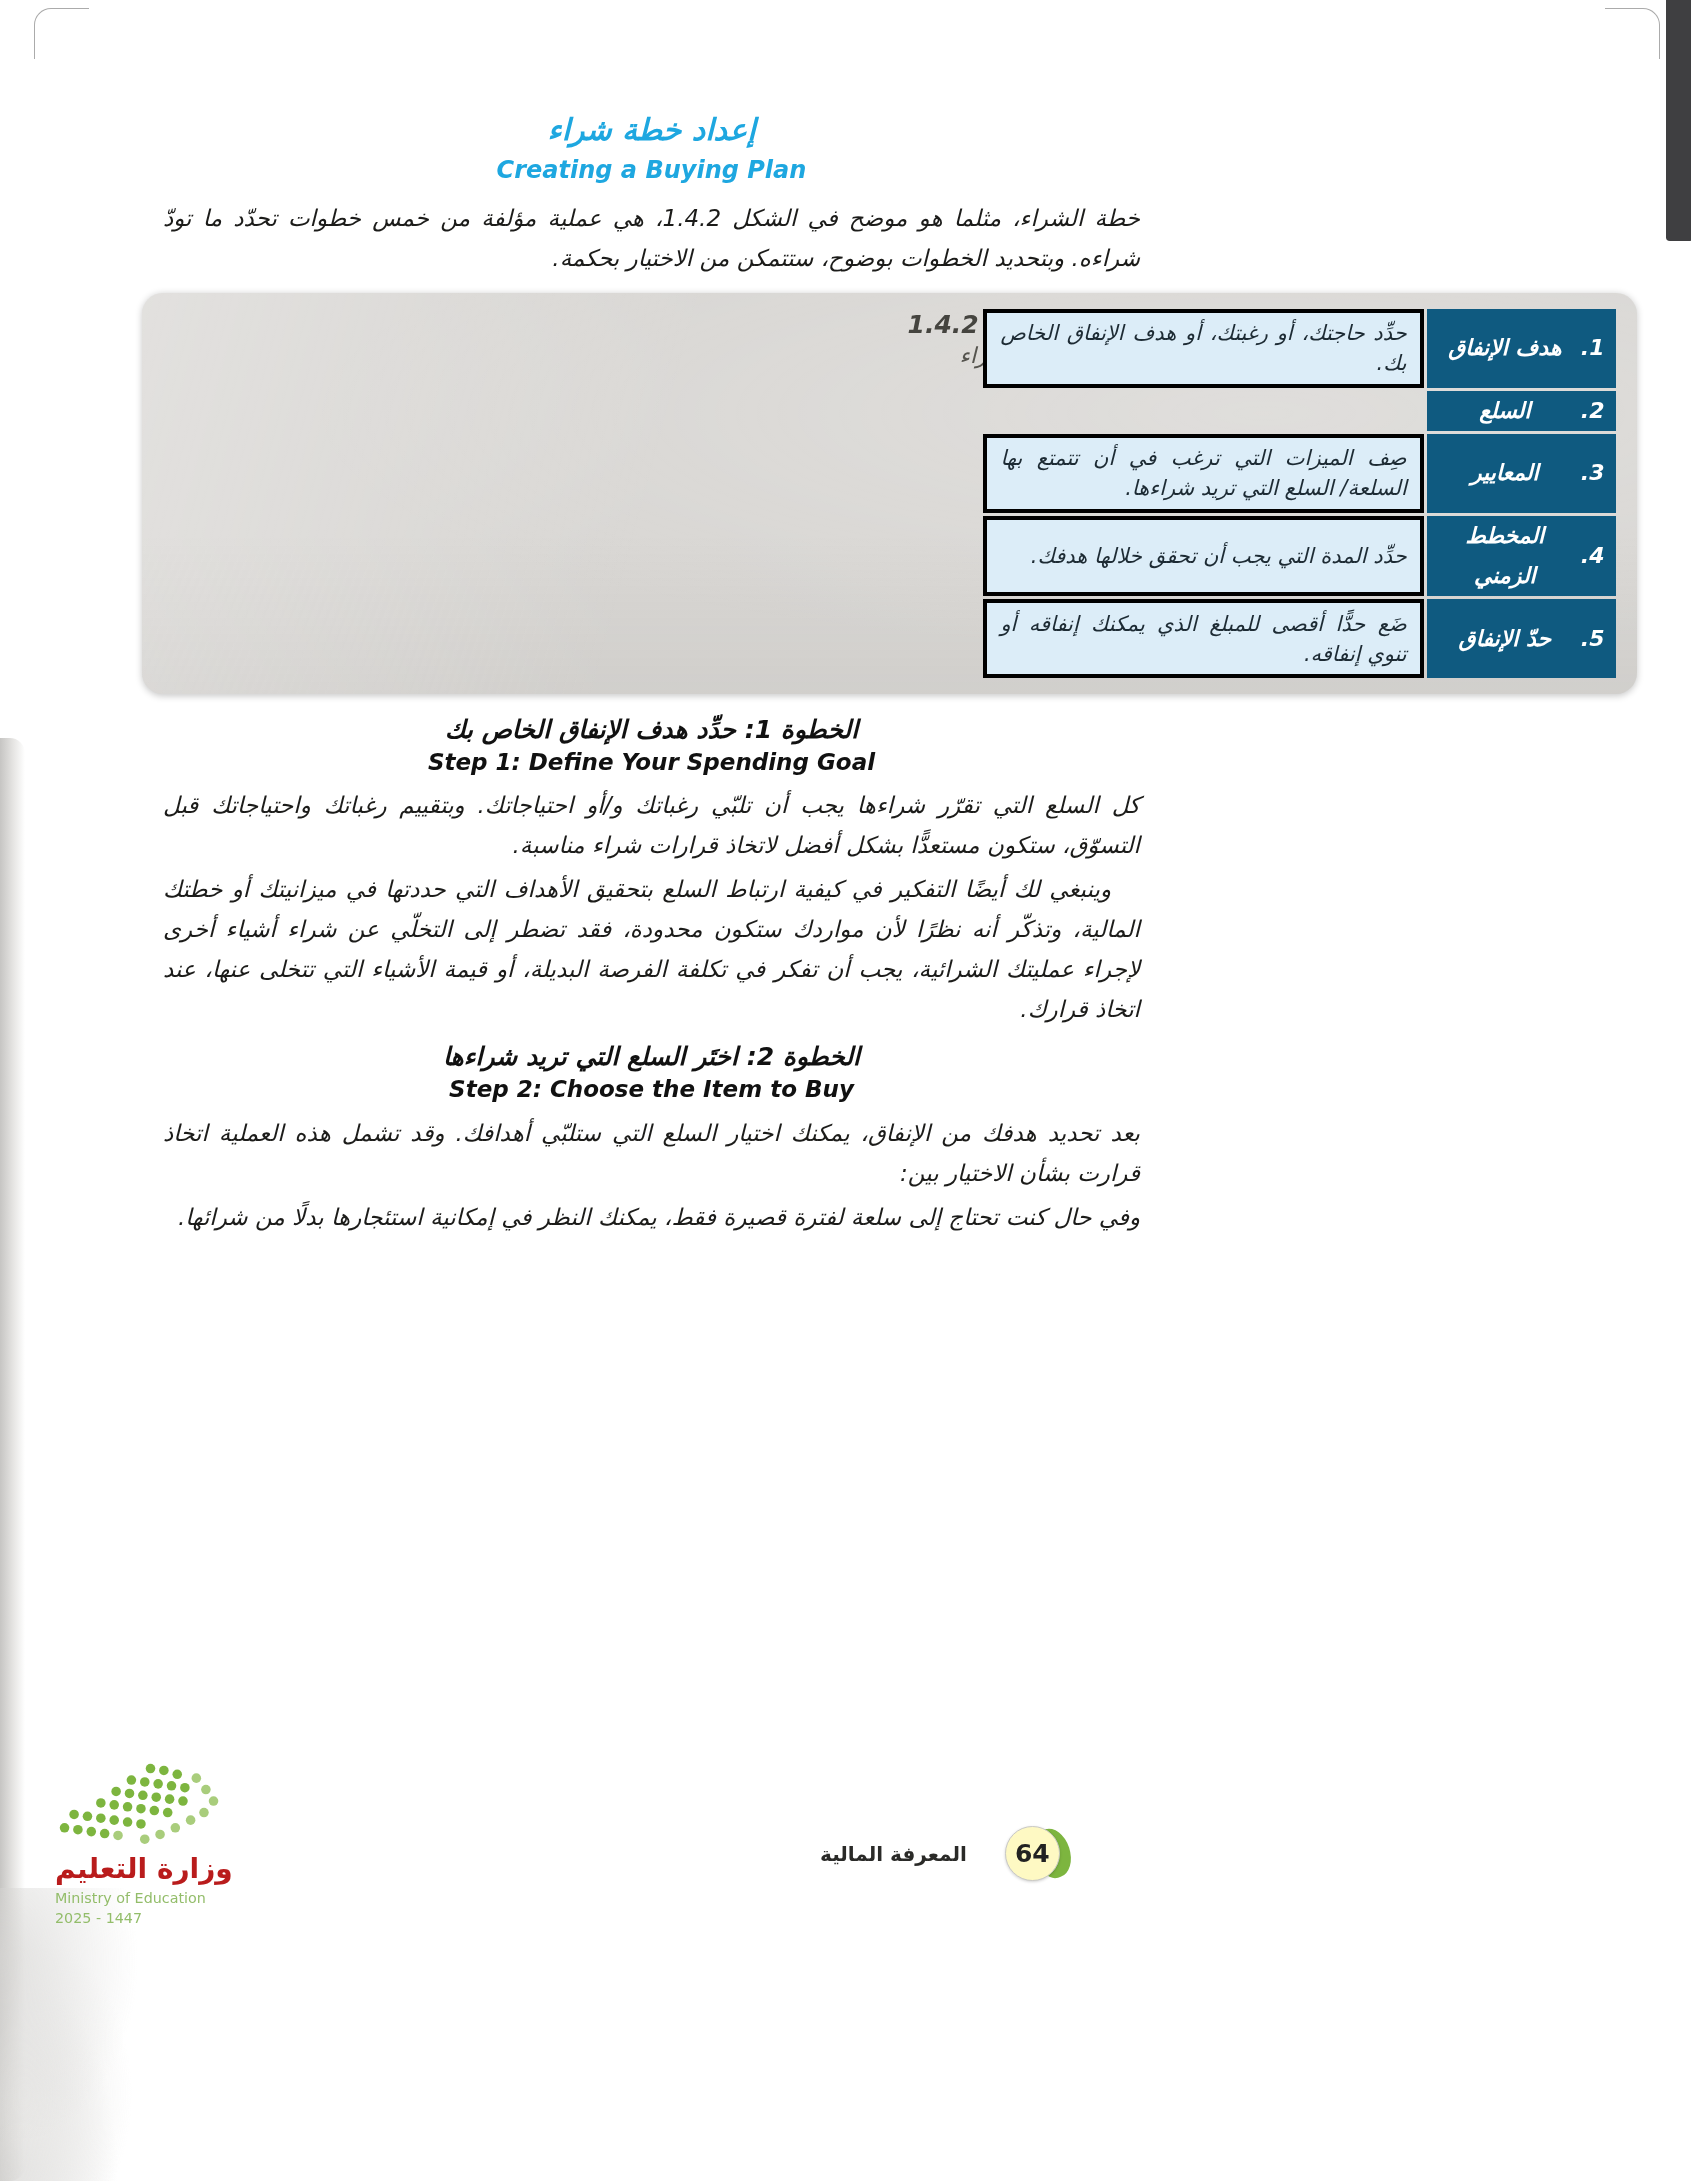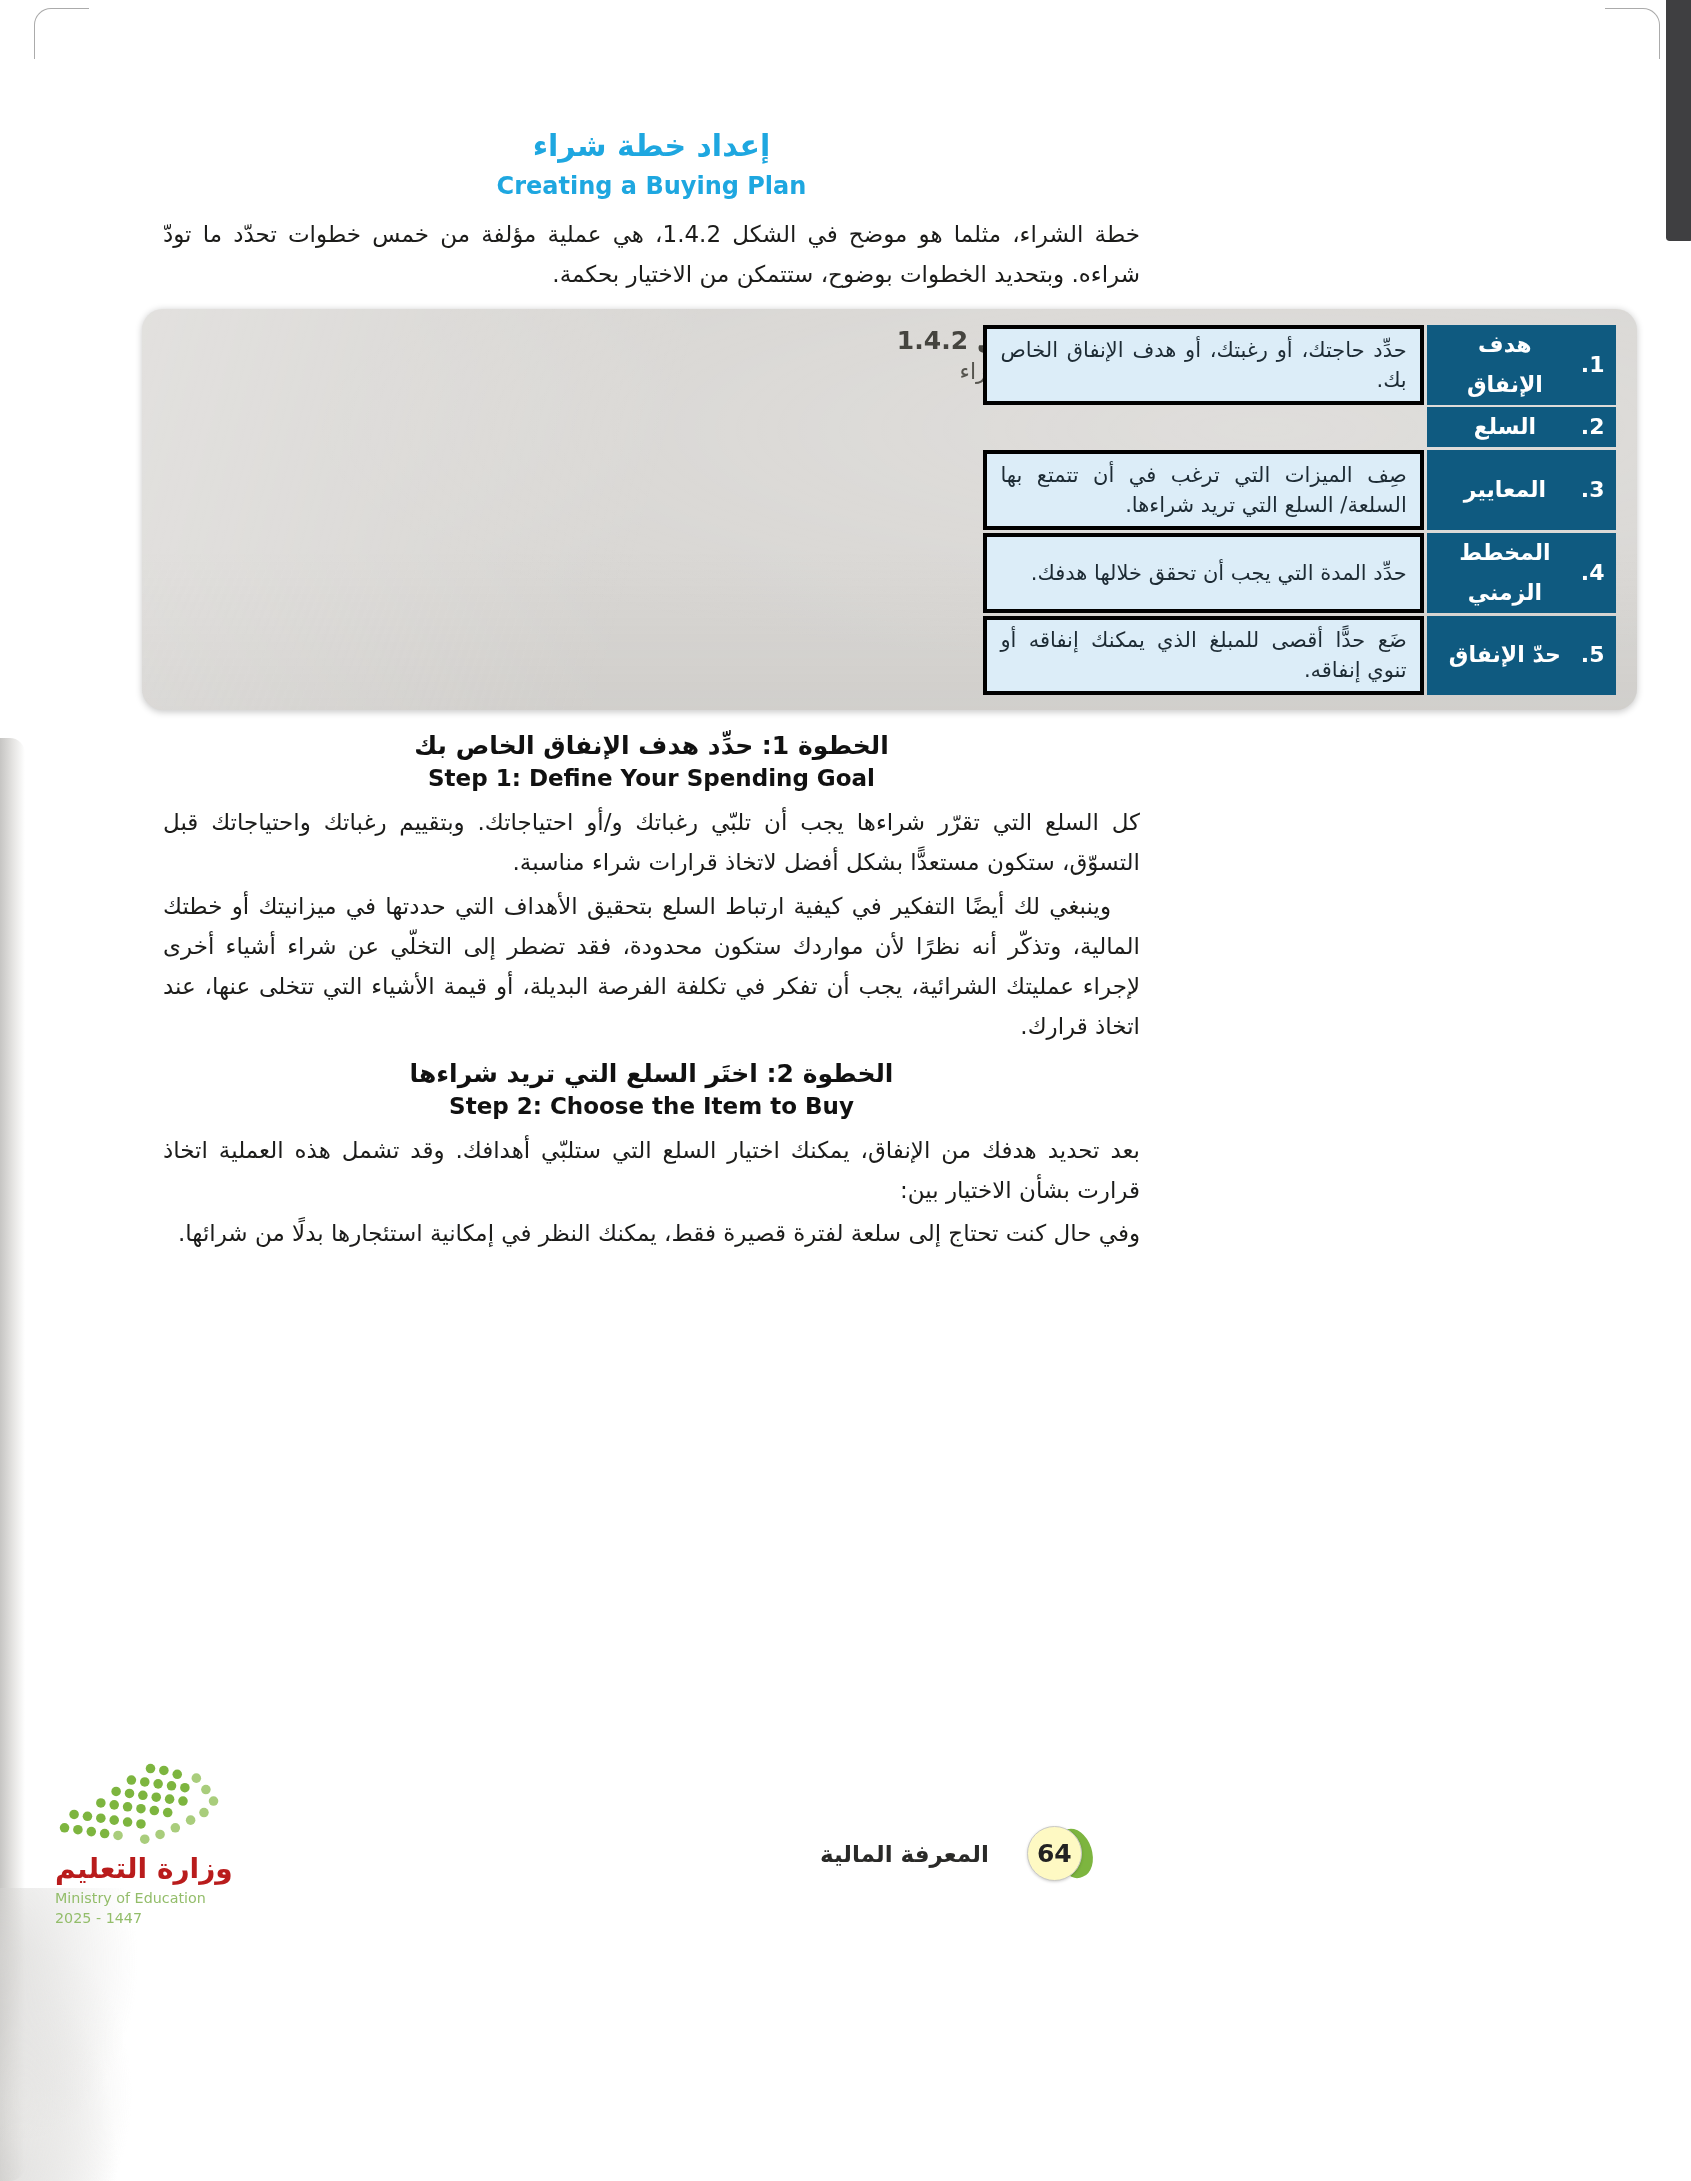--- a/index.html
+++ b/index.html
@@ -17,22 +17,22 @@
   .page-edge { position:absolute; left:0; top:738px; width:25px; height:1443px;
     background:linear-gradient(to right,#c6c5c3 0%,#e7e6e4 55%,rgba(255,255,255,0) 100%);
     border-radius:0 15.3px 15.3px 0; }
   .paper-texture { position:absolute; left:0; top:1888px; width:163px; height:293px; opacity:.75;
     background:
       radial-gradient(ellipse at 0% 25%, #d6d5d3 0%, rgba(214,213,211,0) 60%),
       radial-gradient(ellipse at 15% 70%, #e2e1df 0%, rgba(226,225,223,0) 55%),
       radial-gradient(ellipse at 5% 95%, #d0cfcd 0%, rgba(208,207,205,0) 50%); }
 
   
-  .content { position:absolute; left:163px; top:128px; width:977px; direction:rtl;
-    text-align:justify; font-size:23px; line-height:40px; }
+  .content { position:absolute; left:163px; top:112px; width:977px; direction:rtl;
+    text-align:justify; font-size:23px; line-height:40px;font-style:italic; }
   .title-ar { text-align:center; color:#1ea7e0; font-weight:bold; font-size:30px; line-height:36px; margin-bottom:7.6px; }
   .title-en { text-align:center; color:#1ea7e0; font-weight:bold; font-size:24px; line-height:29px; direction:ltr; margin-bottom:13.4px; }
   .body { margin:0 0 3.8px 0; }
   .indent { text-indent:29px; }
 
   
   .fig-box { width:1495px; margin:15.3px -497px 19px -21px; box-sizing:border-box;
     min-height:344px; padding:15.3px 21px; position:relative;
     background:#d9d7d4; border-radius:21px; box-shadow:0 1.9px 7.6px rgba(0,0,0,.22); }
   .fig-box::before { content:""; position:absolute; inset:0; border-radius:inherit; pointer-events:none;
@@ -60,21 +60,21 @@
   .bullet-item { display:flex; direction:rtl; align-items:flex-start; gap:15.3px; margin:11.5px 0; text-align:right; }
   .dot { width:10.5px; height:10.5px; background:#111; border-radius:50%; margin-top:15.3px; flex:0 0 10.5px; }
 
   
   .logo-block { position:absolute; left:55px; top:1759px; width:239px; direction:ltr; }
   .ministry-ar { color:#b91c1c; font-weight:bold; font-size:28px; line-height:32.5px; margin-top:3.8px; direction:rtl; text-align:left; }
   .ministry-en { color:#93bd6a; font-size:14.3px; line-height:18px; margin-top:3.8px; }
   .ministry-years { color:#93bd6a; font-size:14.3px; line-height:18px; margin-top:1.9px; }
 
   .footer-right { position:absolute; left:820px; top:1826px; display:flex; align-items:center; gap:38px; }
-  .book-label { font-weight:bold; font-size:23px; color:#2a2a28; direction:rtl; }
+  .book-label { font-weight:bold; font-size:20px; color:#2a2a28; direction:rtl; }
   .page-badge { position:relative; width:55px; height:55px; }
   .page-badge .green-leaf { position:absolute; right:-10.5px; top:1.9px; width:34px; height:50px;
     background:#7db53f; border-radius:50% 60% 60% 50%; transform:rotate(-18deg); }
   .page-badge .circle { position:absolute; inset:0; background:#fef9c3; border:1px solid #c9c9c6; border-radius:50%;
     display:flex; align-items:center; justify-content:center; font-weight:bold; font-size:25px; color:#222;
     box-shadow:0 1px 2.9px rgba(0,0,0,.18); }
 </style>
 </head>
 <body>
 

